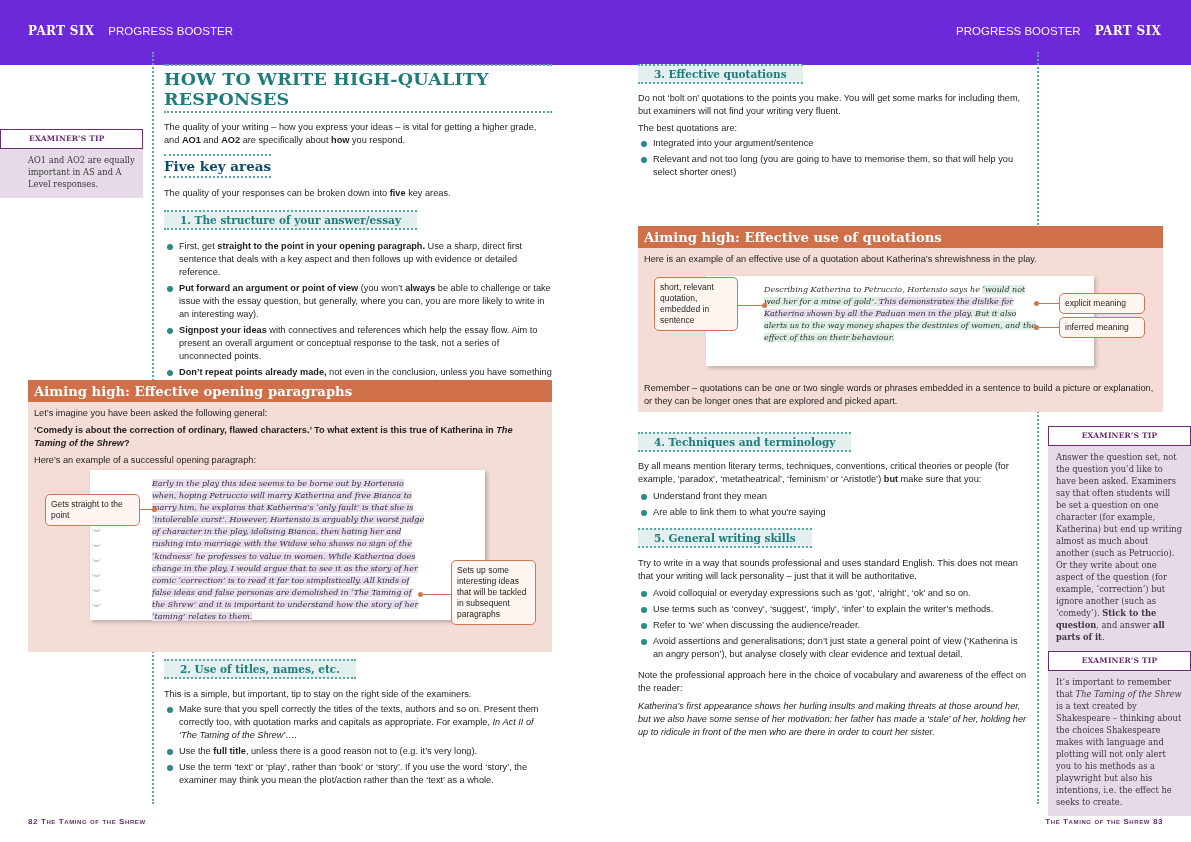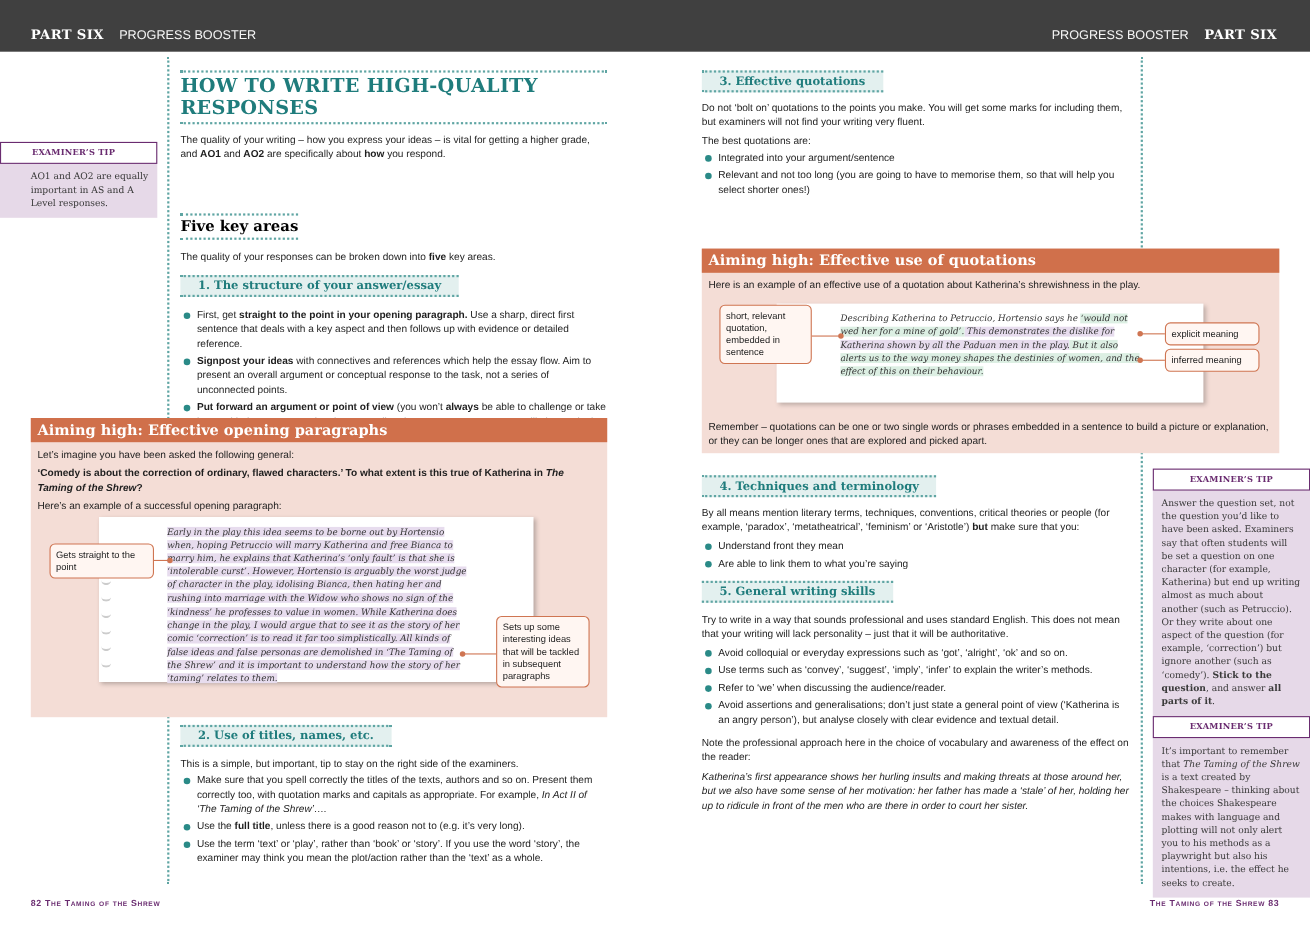--- a/index.html
+++ b/index.html
@@ -1,26 +1,26 @@
 <!DOCTYPE html>
 <html><head>
 <meta charset="utf-8">
 <style>
   * { box-sizing: border-box; margin: 0; padding: 0; }
   body { width: 1191px; height: 842px; background: #ffffff; font-family: "Liberation Sans", sans-serif; color: #1e1e1e; position: relative; overflow: hidden; }
-  .header { position: absolute; left: 0; top: 0; width: 1191px; height: 47px; background: #404040; }
+  .header { position: absolute; left: 0; top: 0; width: 1191px; height: 65px; background: #6d28d9; }
   .header .l { position: absolute; left: 28px; top: 24px; color: #fff; font-size: 12px; }
   .header .r { position: absolute; right: 30px; top: 24px; color: #fff; font-size: 12px; }
   .partsix { font-family: "DejaVu Serif", serif; font-weight: bold; font-size: 12px; letter-spacing: 0.3px; }
   .pb { font-size: 11.5px; margin: 0 14px 0 14px; opacity: 0.95; }
   .vdot { position: absolute; width: 0; border-left: 2px dotted #5fa5a3; }
   .abs { position: absolute; }
   .body-text { font-size: 9.2px; line-height: 13px; }
   .h1 { font-family: "DejaVu Serif", serif; font-weight: bold; color: #1f7c7c; font-size: 17.5px; border-top: 2px dotted #5fa5a3; border-bottom: 2px dotted #5fa5a3; padding: 3px 0 2px; letter-spacing: 0.2px; }
-  .h2 { font-family: "DejaVu Serif", serif; font-weight: bold; color: #000000; font-size: 13.5px; border-top: 2px dotted #5fa5a3; border-bottom: 2px dotted #5fa5a3; padding: 2px 0 2px; display: inline-block; margin-top: 40px; }
+  .h2 { font-family: "DejaVu Serif", serif; font-weight: bold; color: #0c4a6e; font-size: 13.5px; border-top: 2px dotted #5fa5a3; border-bottom: 2px dotted #5fa5a3; padding: 2px 0 2px; display: inline-block; }
   .h3 { font-family: "DejaVu Serif", serif; font-weight: bold; color: #1f7c7c; font-size: 10.5px; background: #e3f0ef; border-top: 2px dotted #5fa5a3; border-bottom: 2px dotted #5fa5a3; padding: 2px 16px; display: inline-block; }
   ul.bl { list-style: none; }
   ul.bl li { position: relative; padding-left: 15px; margin-bottom: 3px; }
   ul.bl li::before { content: ""; position: absolute; left: 3px; top: 4px; width: 6px; height: 6px; border-radius: 50%; background: #2a8a87; }
   .tip { position: absolute; background: #e6d9e8; font-family: "DejaVu Serif", serif; font-size: 8.3px; line-height: 12px; color: #3a3a3a; }
   .tip .tt { background: #fff; border: 1.5px solid #6a2c70; color: #6a2c70; font-weight: bold; font-size: 7.5px; text-align: center; padding: 3px 0; letter-spacing: 0.2px; }
   .tip .tb { padding: 5px 8px 8px 8px; }
   .aim { position: absolute; background: #f4ddd6; }
   .aim .ah { background: #d0704b; color: #fff; font-family: "DejaVu Serif", serif; font-weight: bold; font-size: 13.2px; padding: 4px 6px 3px; }
   .note { position: absolute; background: #fff; }
@@ -54,22 +54,22 @@
   <p class="body-text" style="margin-top:8px;">
     <span>The quality of your writing – how you express your ideas – is vital for getting a higher grade, and </span><b>AO1</b><span> and </span><b>AO2</b><span> are specifically about </span><b>how</b><span> you respond.</span>
   </p>
   <div style="margin-top:7px;"><div class="h2">Five key areas</div></div>
   <p class="body-text" style="margin-top:9px;">
     <span>The quality of your responses can be broken down into </span><b>five</b><span> key areas.</span>
   </p>
   <div style="margin-top:10px;"><div class="h3">1. The structure of your answer/essay</div></div>
   <ul class="bl body-text" style="margin-top:10px;">
     <li><span>First, get </span><b>straight to the point in your opening paragraph.</b><span> Use a sharp, direct first sentence that deals with a key aspect and then follows up with evidence or detailed reference.</span></li>
+    <li><b>Put forward an argument or point of view</b><span> (you won’t </span><b>always</b><span> be able to challenge or take issue with the essay question, but generally, where you can, you are more likely to write in an interesting way).</span></li>
     <li><b>Signpost your ideas</b><span> with connectives and references which help the essay flow. Aim to present an overall argument or conceptual response to the task, not a series of unconnected points.</span></li>
-    <li><b>Put forward an argument or point of view</b><span> (you won’t </span><b>always</b><span> be able to challenge or take issue with the essay question, but generally, where you can, you are more likely to write in an interesting way).</span></li>
     <li><b>Don’t repeat points already made,</b><span> not even in the conclusion, unless you have something new to add.</span></li>
   </ul>
 </div>
 
 <div class="tip" style="left:0; top:129px; width:143px;">
   <div class="tt" style="text-align:left; padding-left:28px;">EXAMINER’S TIP</div>
   <div class="tb" style="padding-left:28px;">AO1 and AO2 are equally important in AS and A Level responses.</div>
 </div>
 
 <div class="aim" style="left:28px; top:380px; width:524px; height:272px;">

